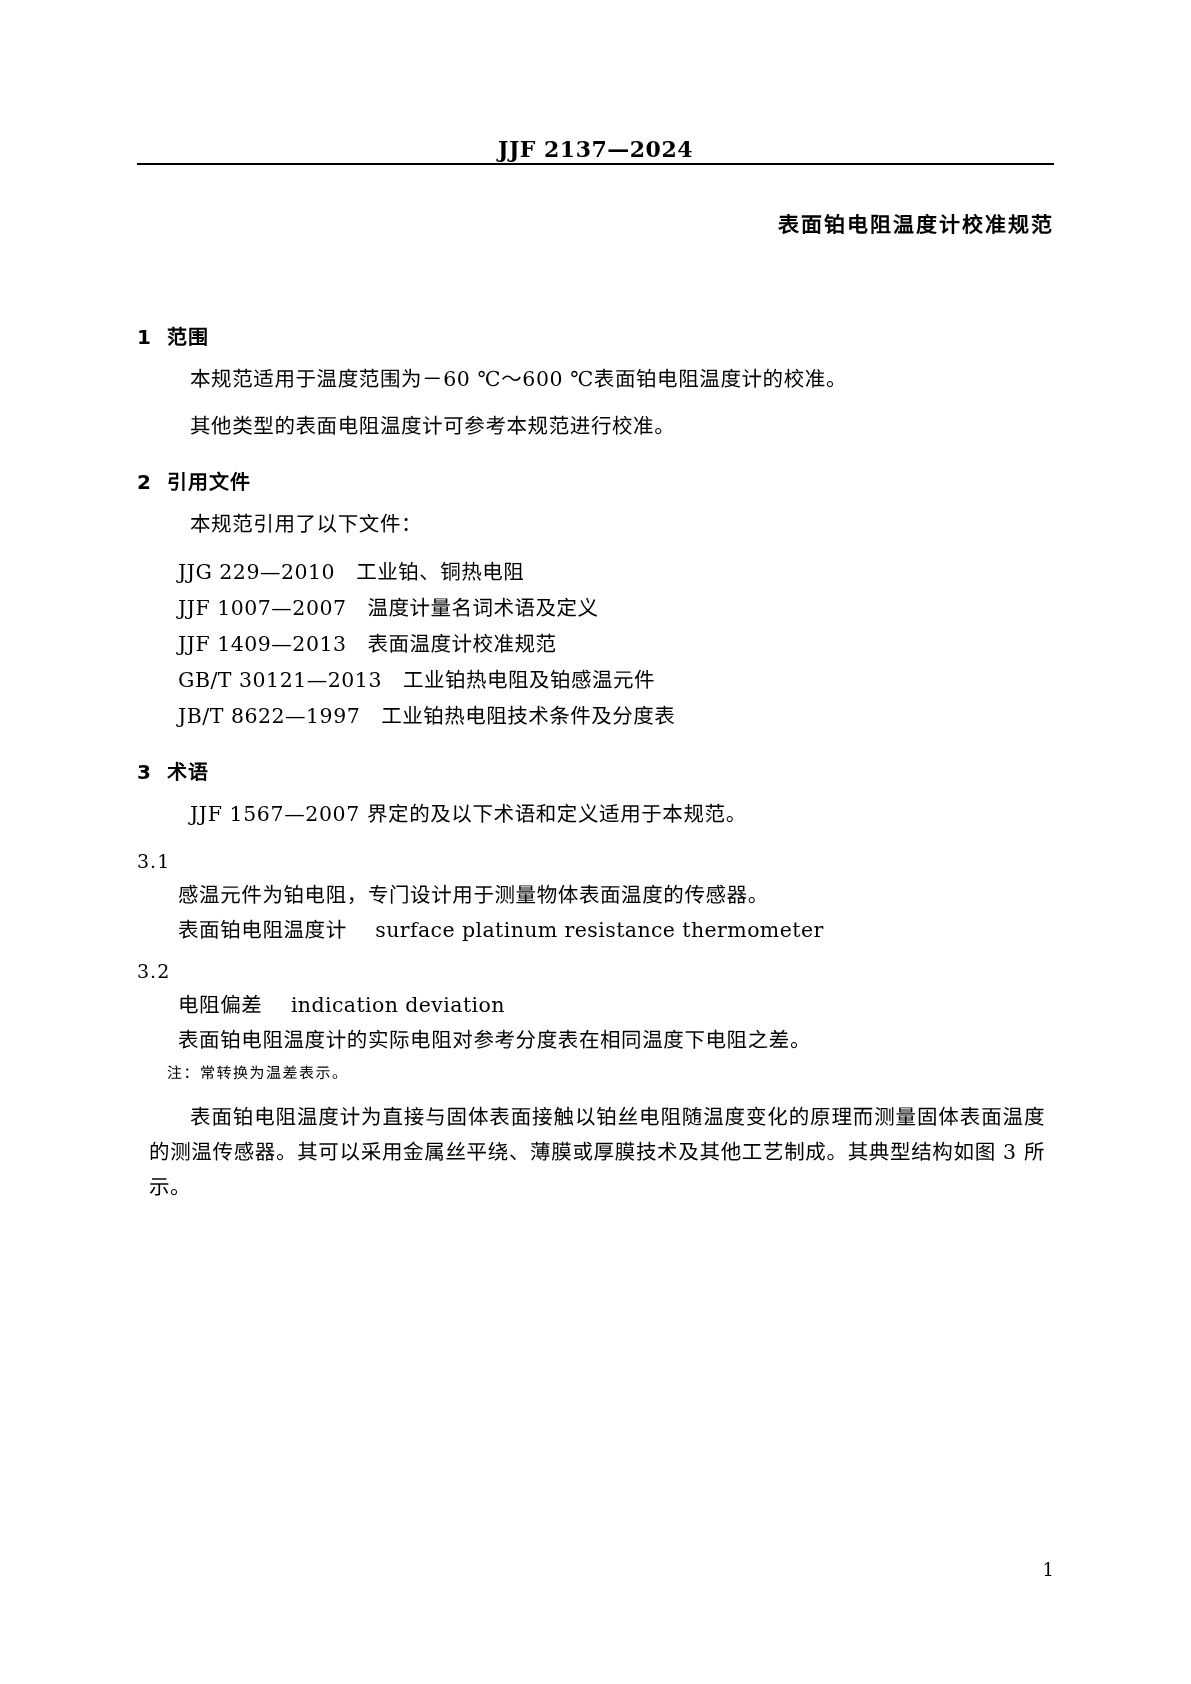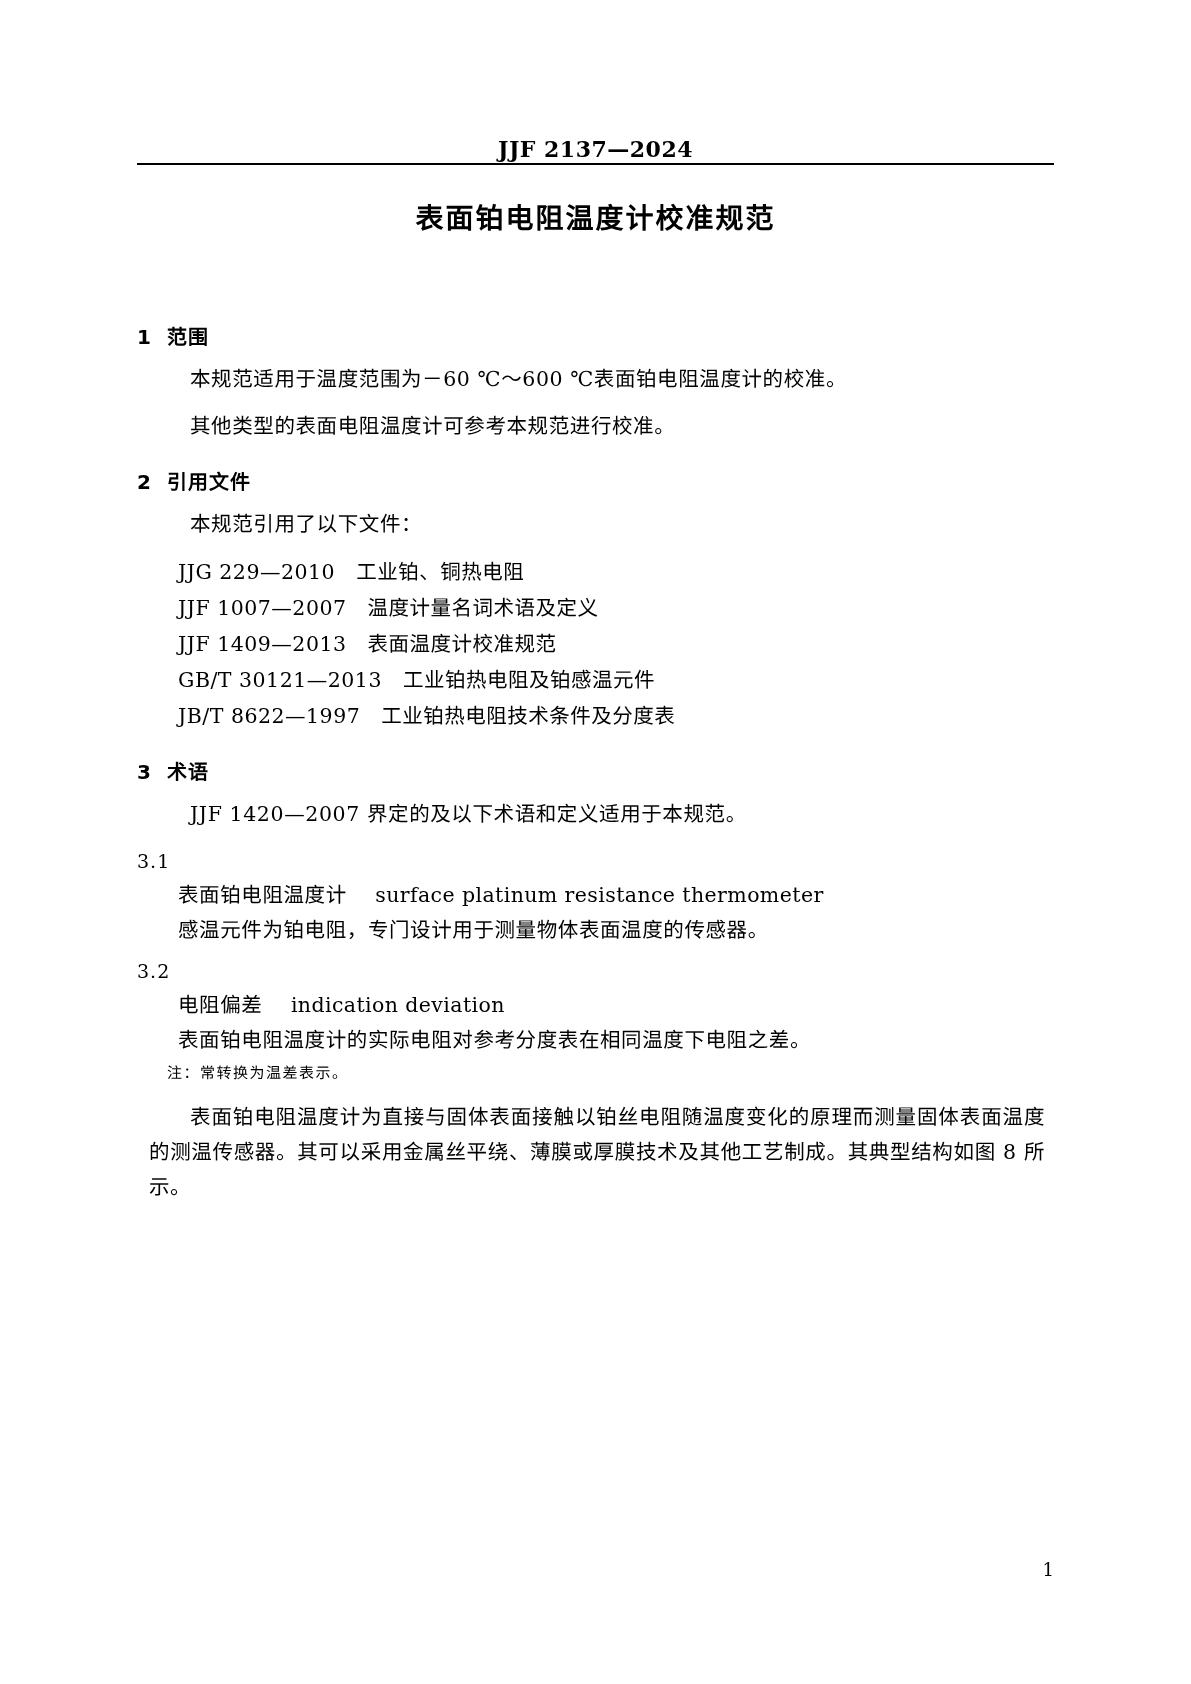--- a/index.html
+++ b/index.html
@@ -39,27 +39,27 @@
     position: absolute;
     top: 163px;
     left: 137px;
     width: 917px;
     height: 2px;
     background: #000;
   }
   
   .doc-title {
     position: absolute;
-    top: 196px;
+    top: 208px;
     left: 137px;
     width: 917px;
-    text-align: center;
+    text-align: right;
     font-family: "DejaVu Sans", "Liberation Sans", sans-serif;
     font-weight: bold;
-    font-size: 28px;
+    font-size: 21px;
     letter-spacing: 2px;
   }
   
   .content {
     position: absolute;
     top: 299px;
     left: 137px;
     width: 920px;
   }
   .sec-head {
@@ -144,34 +144,34 @@
     <p class="para justify">本规范引用了以下文件：</p>
     <div class="ref-line">JJG 229—2010　工业铂、铜热电阻</div>
     <div class="ref-line">JJF 1007—2007　温度计量名词术语及定义</div>
     <div class="ref-line">JJF 1409—2013　表面温度计校准规范</div>
     <div class="ref-line">GB/T 30121—2013　工业铂热电阻及铂感温元件</div>
     <div class="ref-line">JB/T 8622—1997　工业铂热电阻技术条件及分度表</div>
 
     <div class="sec-head">
       <span class="num">3</span><span>术语</span>
     </div>
-    <p class="para justify">JJF 1420—2007 界定的及以下术语和定义适用于本规范。</p>
+    <p class="para justify">JJF 1567—2007 界定的及以下术语和定义适用于本规范。</p>
 
     <div class="subnum">3.1</div>
+    <div class="term-line justify">感温元件为铂电阻，专门设计用于测量物体表面温度的传感器。</div>
     <div class="term-line">
       <span>表面铂电阻温度计</span>&nbsp;&nbsp;&nbsp;&nbsp;<span class="en">surface platinum resistance thermometer</span>
     </div>
-    <div class="term-line justify">感温元件为铂电阻，专门设计用于测量物体表面温度的传感器。</div>
 
     <div class="subnum">3.2</div>
     <div class="term-line">
       <span>电阻偏差</span>&nbsp;&nbsp;&nbsp;&nbsp;<span class="en">indication deviation</span>
     </div>
     <div class="term-line justify">表面铂电阻温度计的实际电阻对参考分度表在相同温度下电阻之差。</div>
     <div class="note">注：常转换为温差表示。</div>
 
-    <p class="para justify">表面铂电阻温度计为直接与固体表面接触以铂丝电阻随温度变化的原理而测量固体表面温度的测温传感器。其可以采用金属丝平绕、薄膜或厚膜技术及其他工艺制成。其典型结构如图 8 所示。</p>
+    <p class="para justify">表面铂电阻温度计为直接与固体表面接触以铂丝电阻随温度变化的原理而测量固体表面温度的测温传感器。其可以采用金属丝平绕、薄膜或厚膜技术及其他工艺制成。其典型结构如图 3 所示。</p>
 
   </div>
 
   <div class="page-number">1</div>
 
 </div>
 
 </body></html>

